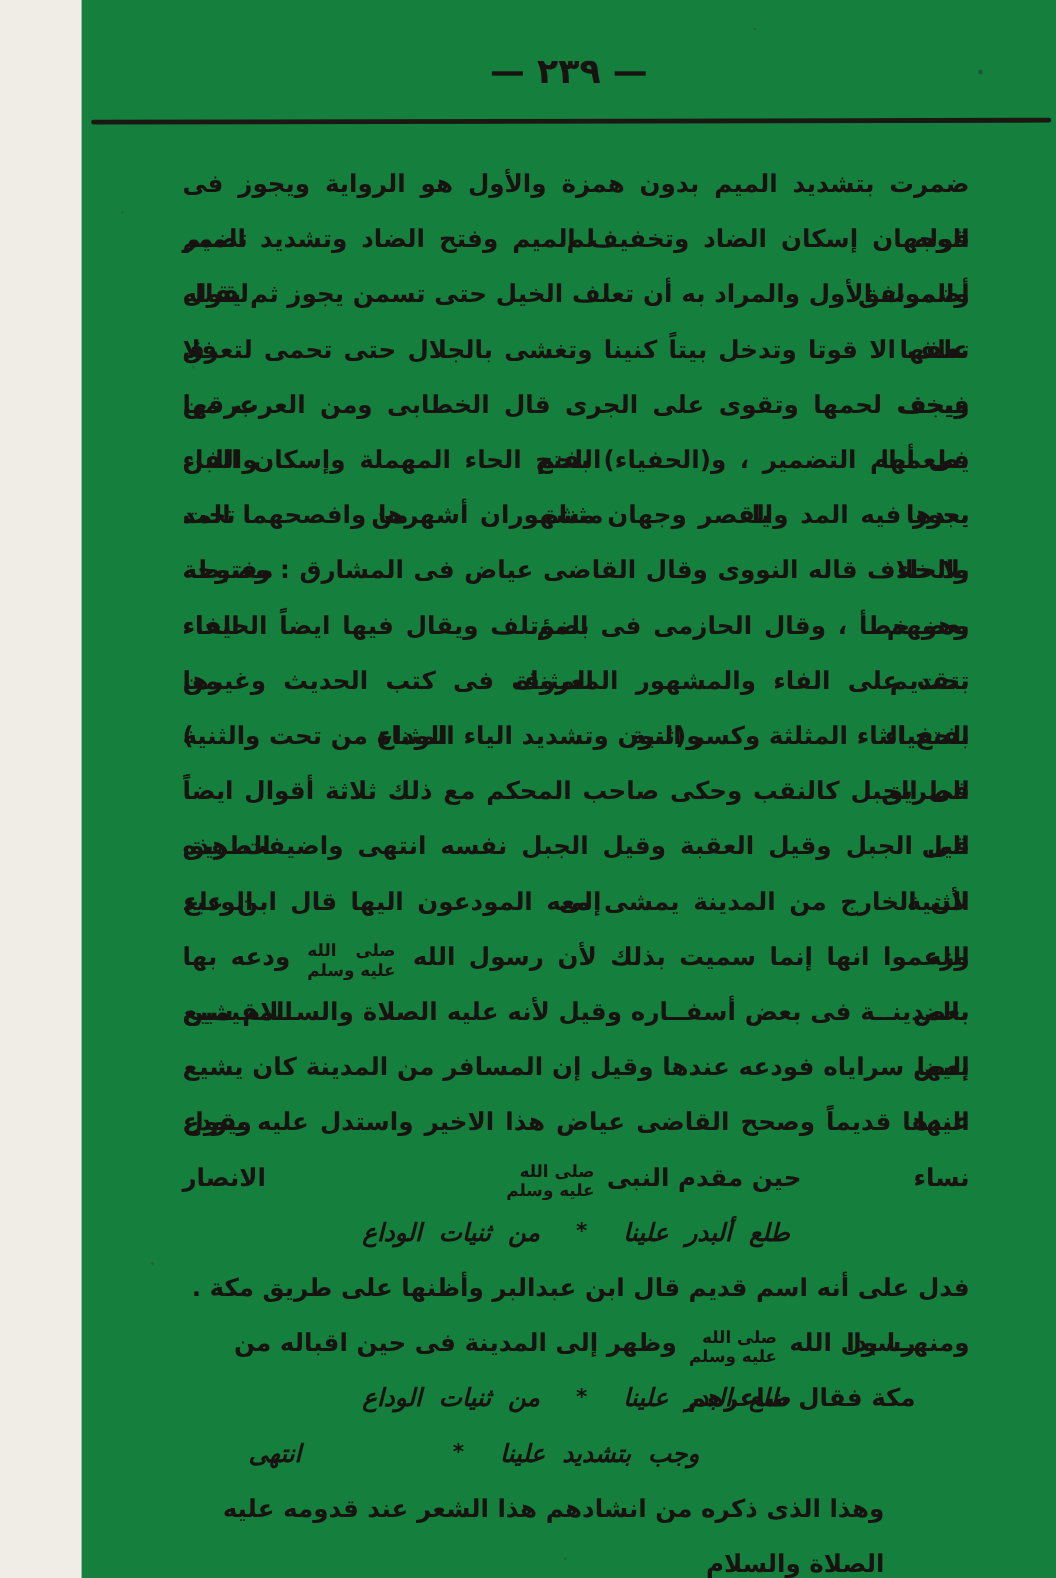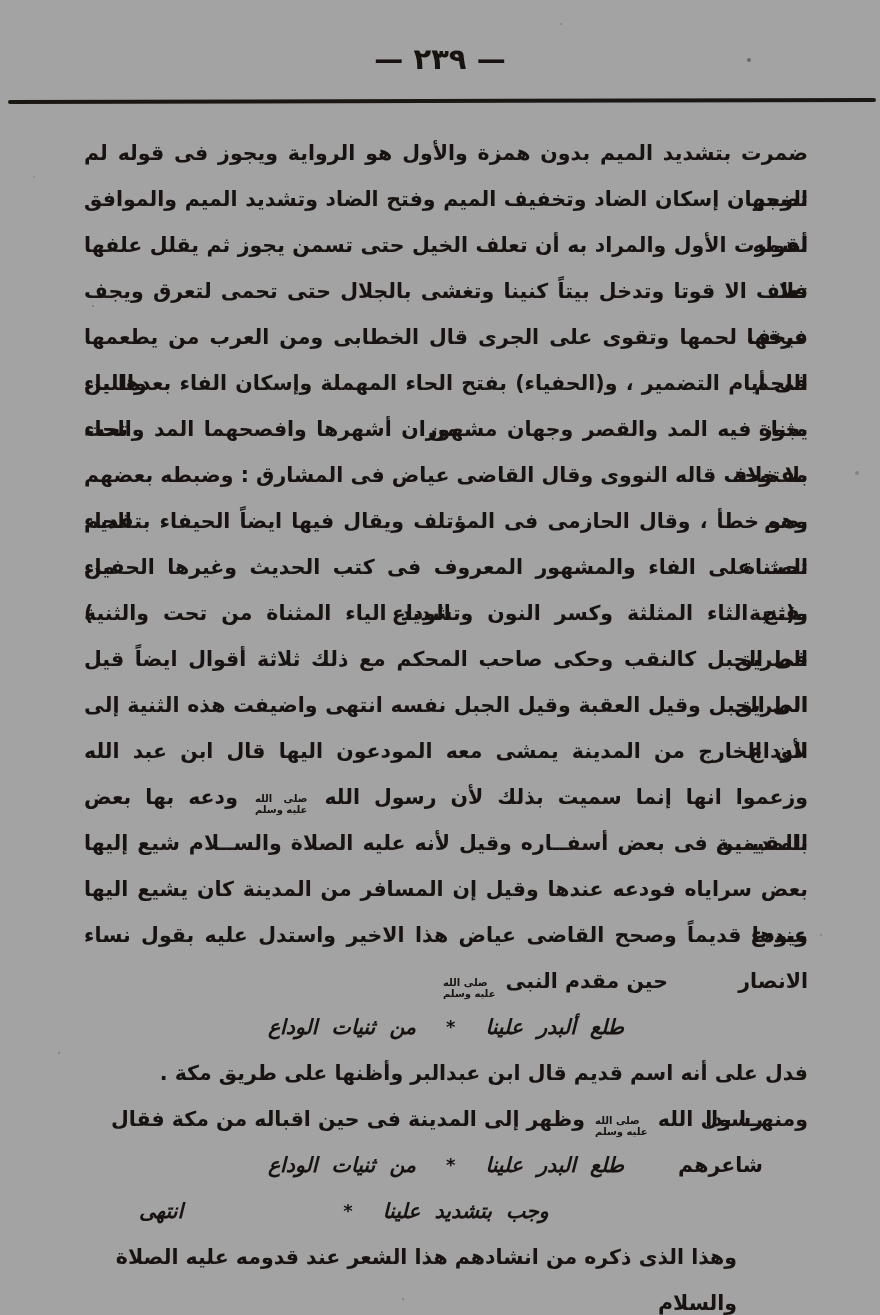--- a/index.html
+++ b/index.html
@@ -3,22 +3,22 @@
 <meta charset="utf-8">
 <style>
   html,body{margin:0;padding:0;}
   body{
     width:880px;height:1315px;
     background:#efede6;
     font-family:"DejaVu Sans", sans-serif;
   }
   .page{
     position:relative;
-    width:880px;height:1315px;
-    background:#a3a3a3;
+    width:812px;height:1315px;
+    background:#15803d;
     color:#181310;
     direction:rtl;
     overflow:hidden;
   }
   .page-number{
     position:absolute;
     top:42px;left:0;right:0;
     text-align:center;
     font-size:29px;
     font-weight:700;
@@ -69,24 +69,24 @@
   .intaha{
     position:absolute;
     left:55px;
     top:0;
     height:46px;
     line-height:46px;
     word-spacing:0;
   }
   .sws{
     display:inline-block;
-    font-size:10px;
+    font-size:14px;
     line-height:1.15;
     font-weight:700;
-    text-align:left;
+    text-align:right;
     vertical-align:-9px;
     margin:0 3px;
     word-spacing:0;
   }
   .sws span{display:block;}
   .specks{
     position:absolute;
     top:0;left:0;
     width:2px;height:2px;
     border-radius:50%;

